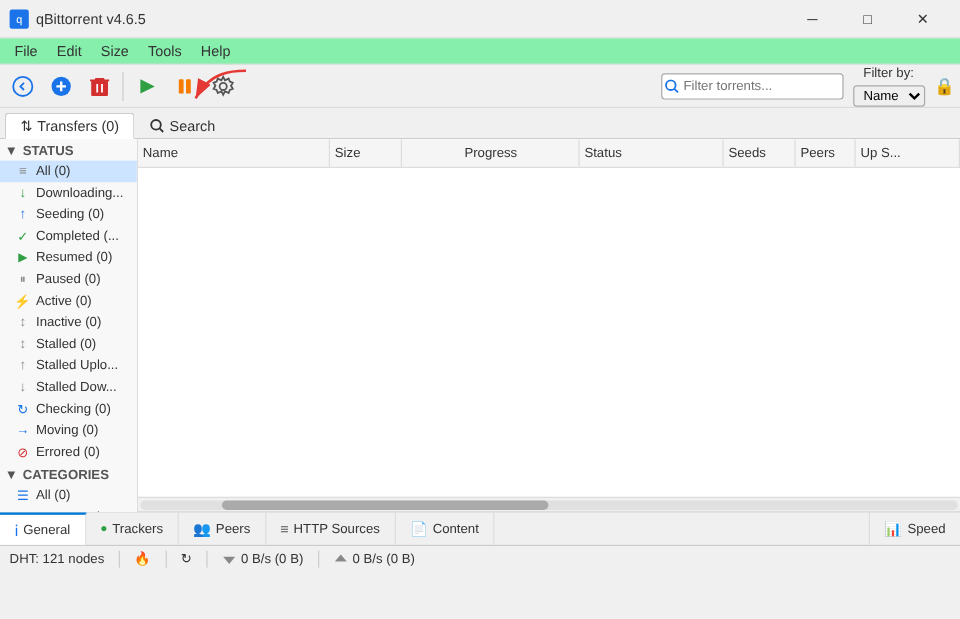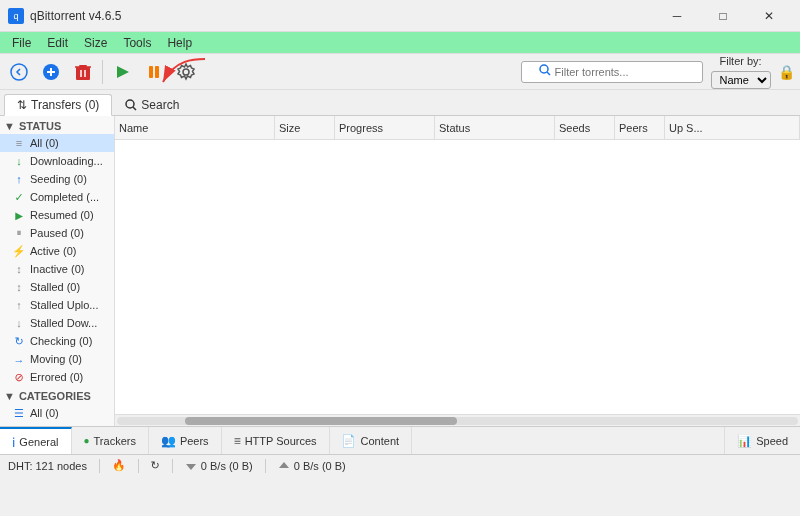--- a/index.html
+++ b/index.html
@@ -50,25 +50,25 @@
       border-radius: 3px;
     }
     .toolbar-separator { width: 1px; height: 24px; background: #ccc; margin: 0 2px; }
     .toolbar-right {
       margin-left: auto;
       display: flex;
       align-items: center;
       gap: 8px;
     }
     .filter-box {
-      display: flex; 
+      display: flex; align-items: center;
       background: white;
       border: 1px solid #aaa;
       border-radius: 3px;
-      padding: 2px 17px;
+      padding: 2px 2px;
       gap: 4px;
       height: 22px;
     }
     .filter-box input { border: none; outline: none; font-size: 11px; width: 130px; color: #999; background: transparent; }
     .filter-by { display: flex; align-items: center; gap: 4px; font-size: 11px; color: #333; flex-direction: column; }
     .filter-by select { font-size: 11px; border: 1px solid #aaa; border-radius: 3px; padding: 1px 4px; }
     .lock-icon { font-size: 14px; color: #333; }
 
     
     .tab-bar {
@@ -145,21 +145,21 @@
       border-bottom: 1px solid #ddd;
       height: 24px;
       align-items: center;
       font-size: 11px;
       color: #333;
       flex-shrink: 0;
     }
     .col { padding: 0 4px; border-right: 1px solid #ddd; height: 100%; display: flex; align-items: center; white-space: nowrap; overflow: hidden; }
     .col-name { width: 160px; }
     .col-size { width: 60px; }
-    .col-progress { width: 100px; }
+    .col-progress { width: 100px; margin-left: 48px; }
     .col-status { width: 120px; }
     .col-seeds { width: 60px; }
     .col-peers { width: 50px; }
     .col-downspeed { width: 85px; }
     .col-upspeed { flex: 1; }
 
     
     .table-body { flex: 1; background: white; }
 
     

